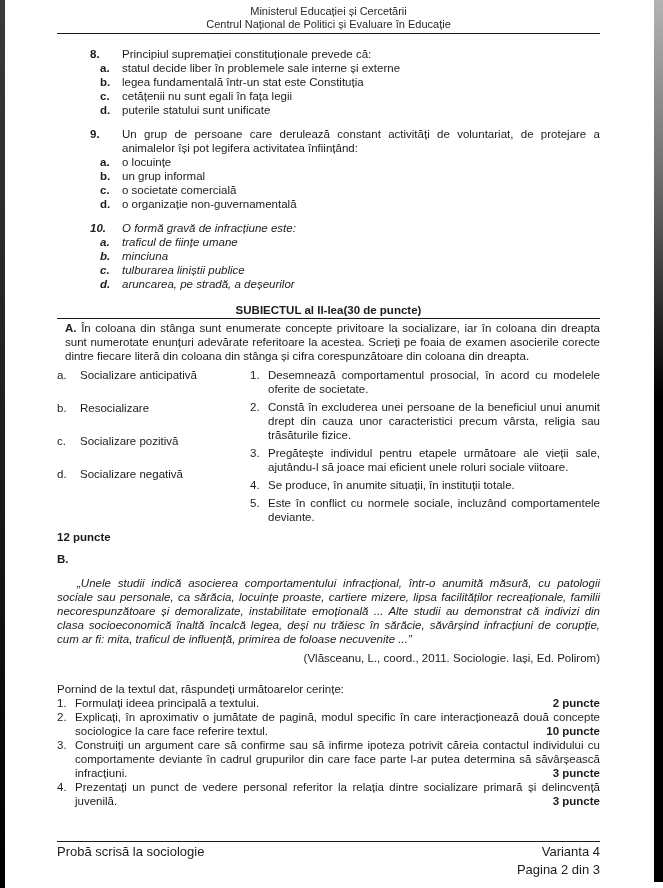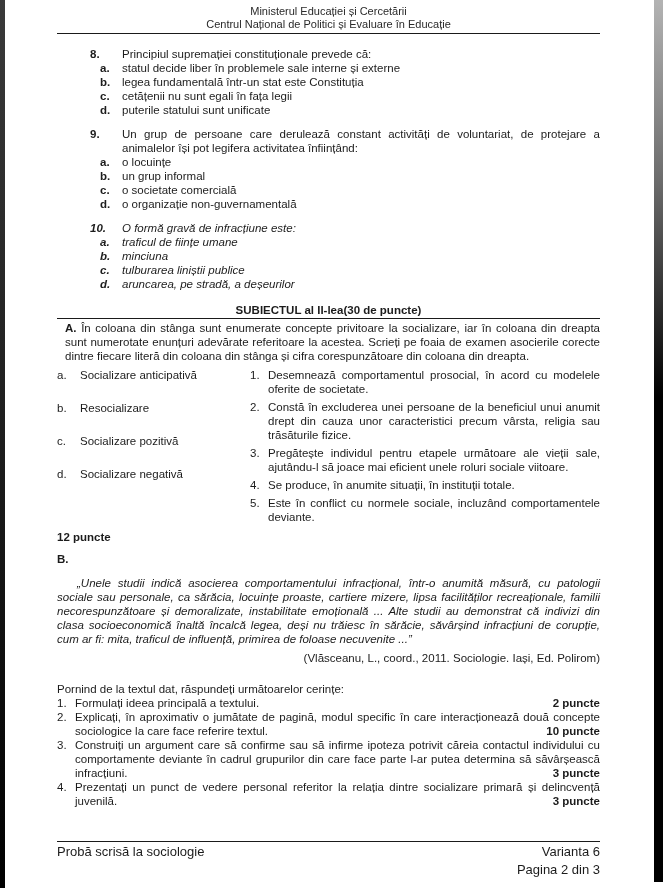--- a/index.html
+++ b/index.html
@@ -234,16 +234,16 @@
     <span class="req-num">4.</span>
     <span class="req-text"><span>Prezentați un punct de vedere personal referitor la relația dintre socializare primară și delincvență juvenilă.</span><span class="req-pts">3 puncte</span></span>
   </div>
 
 </div>
 
 <div class="footer">
   <div class="footer-rule"></div>
   <div class="footer-row">
     <span>Probă scrisă la sociologie</span>
-    <span>Varianta 6</span>
+    <span>Varianta 4</span>
   </div>
   <div class="footer-center">Pagina 2 din 3</div>
 </div>
 
 </body></html>

